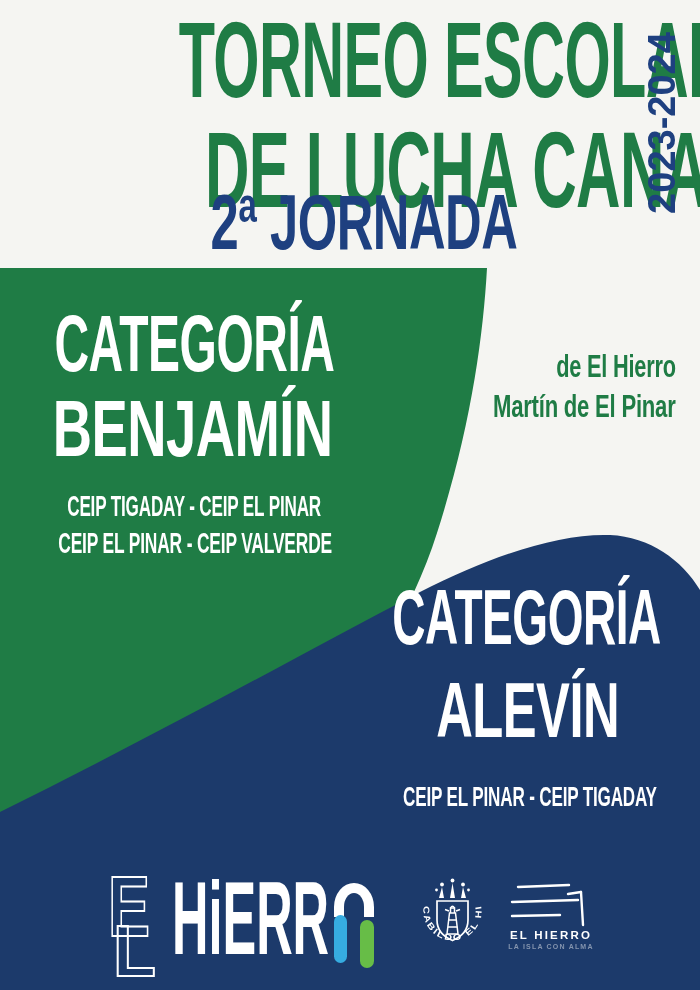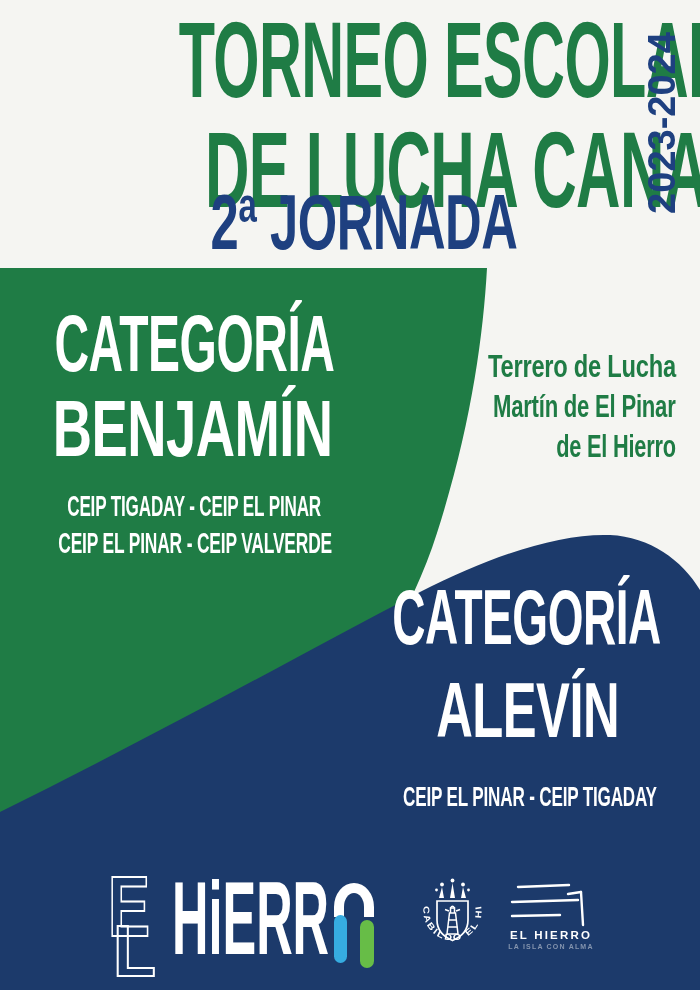--- a/index.html
+++ b/index.html
@@ -106,23 +106,22 @@
     <span class="cond white-t">BENJAMÍN</span>
   </div>
   <div class="line bm1">
     <span class="cond white-t">CEIP TIGADAY - CEIP EL PINAR</span>
   </div>
   <div class="line bm2">
     <span class="cond white-t">CEIP EL PINAR - CEIP VALVERDE</span>
   </div>
 
   <div class="venue">
-    <div class="vline v1"><span class="cond">Terrero de Lucha</span></div>
+    <div class="vline v3"><span class="cond">de El Hierro</span></div>
     <div class="vline v2"><span class="cond">Martín de El Pinar</span></div>
-    <div class="vline v3"><span class="cond">de El Hierro</span></div>
   </div>
 
   <div class="line cata1">
     <span class="cond white-t">CATEGORÍA</span>
   </div>
   <div class="line cata2">
     <span class="cond white-t">ALEVÍN</span>
   </div>
   <div class="line am1">
     <span class="cond white-t">CEIP EL PINAR - CEIP TIGADAY</span>

